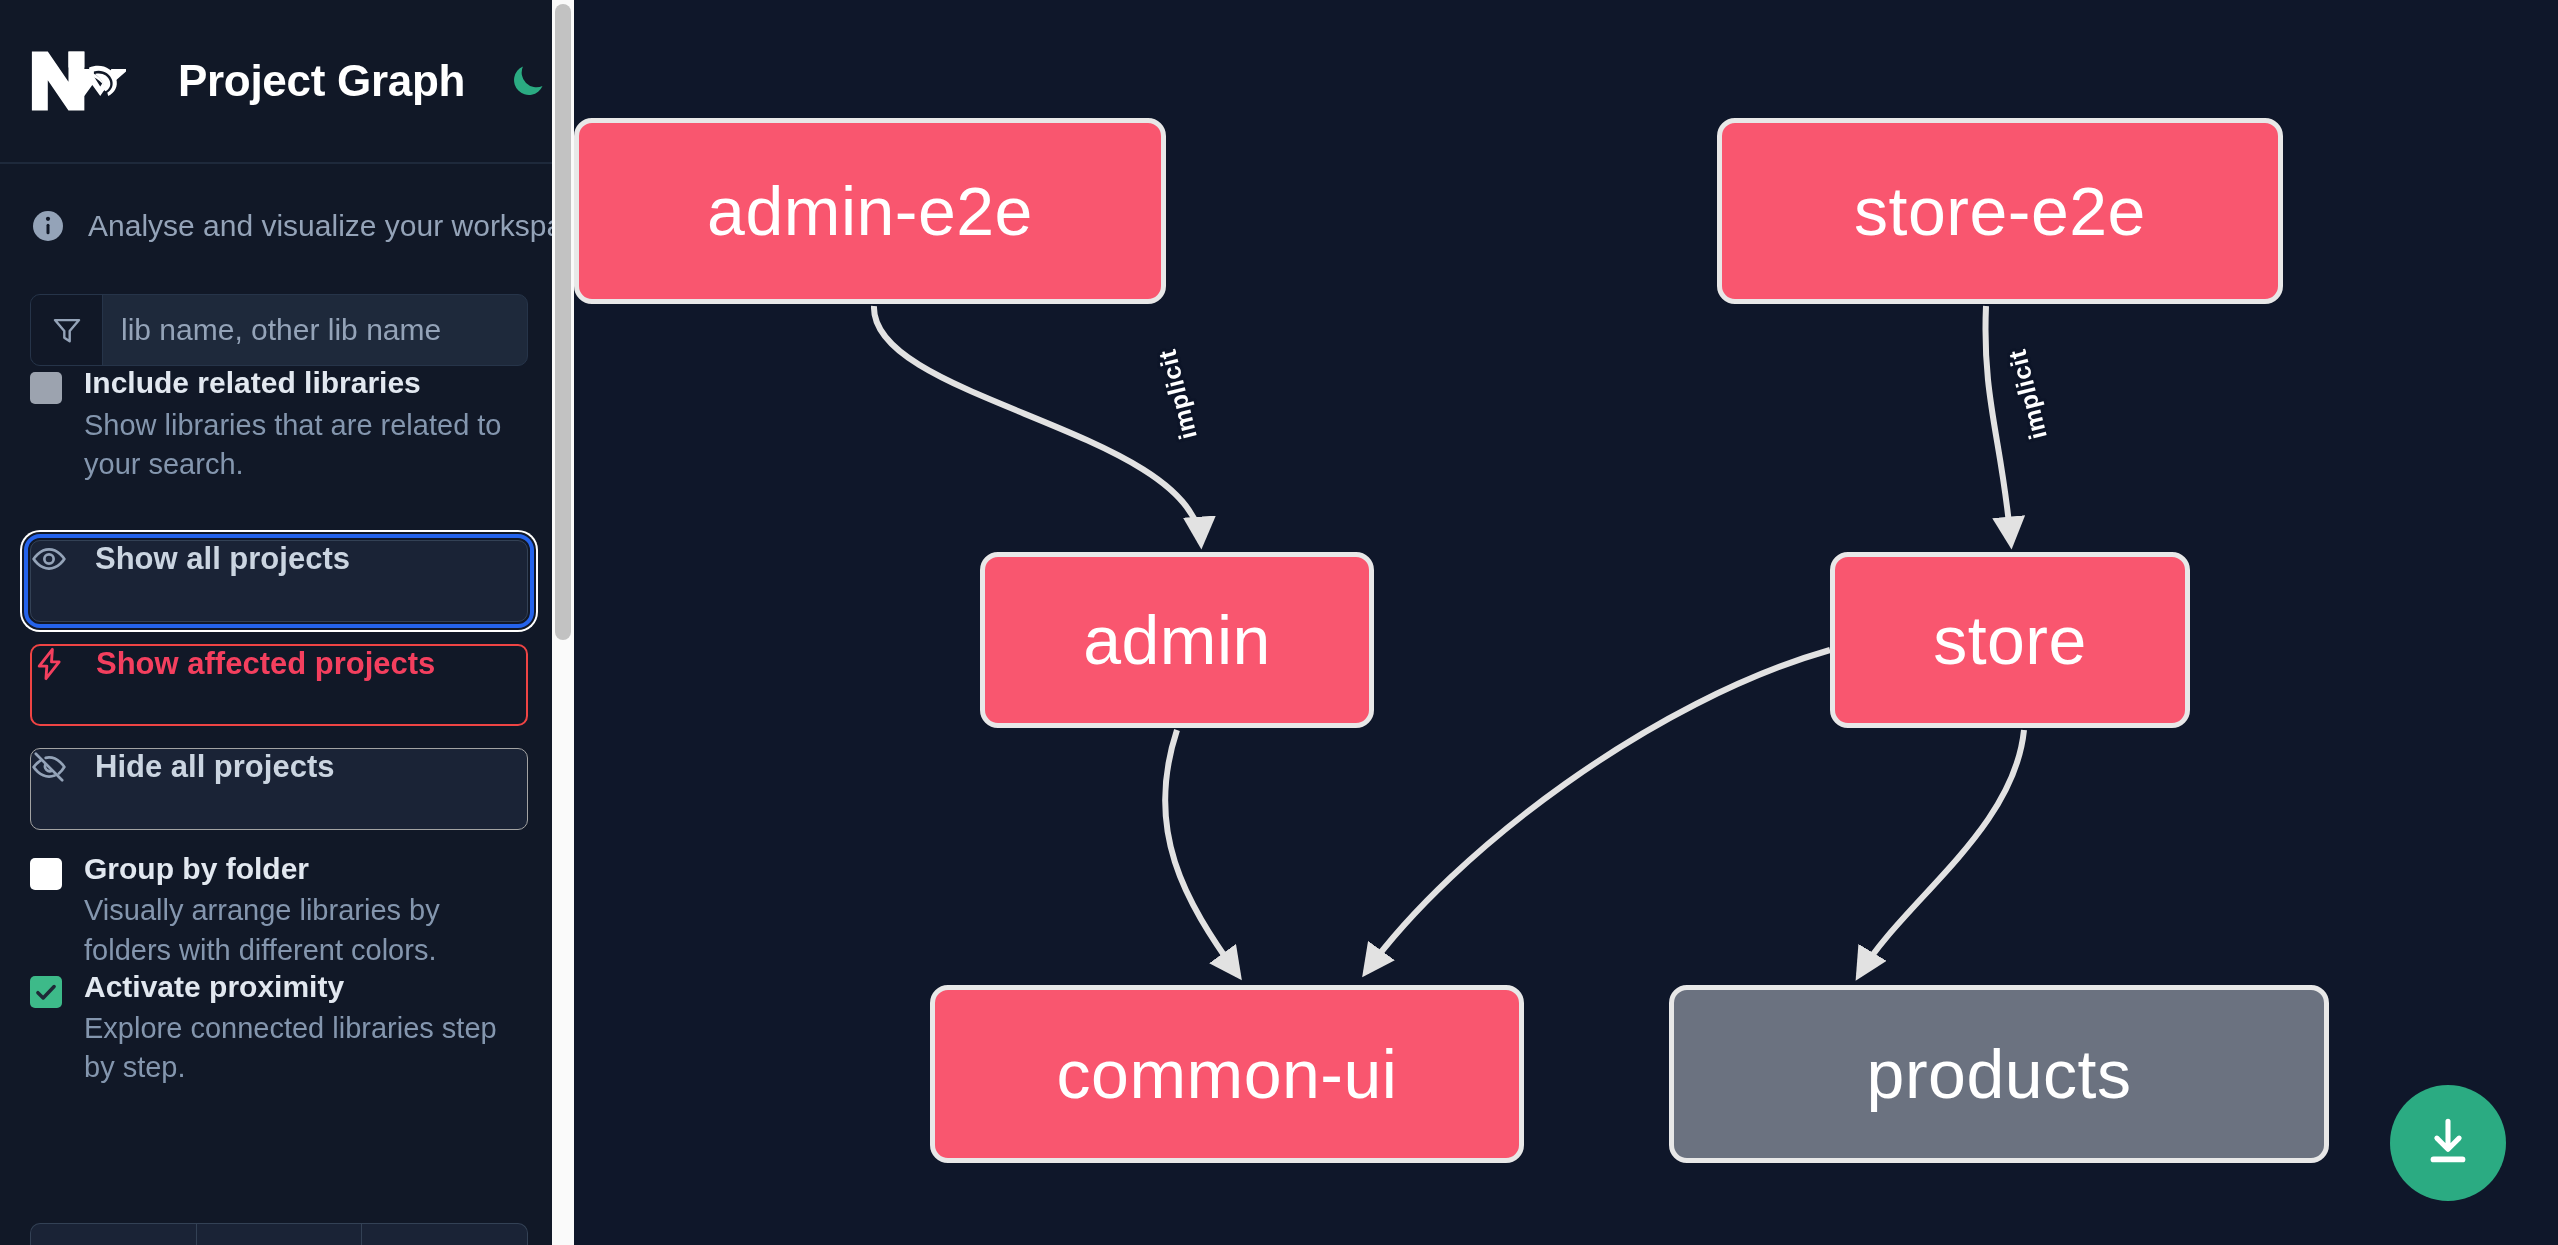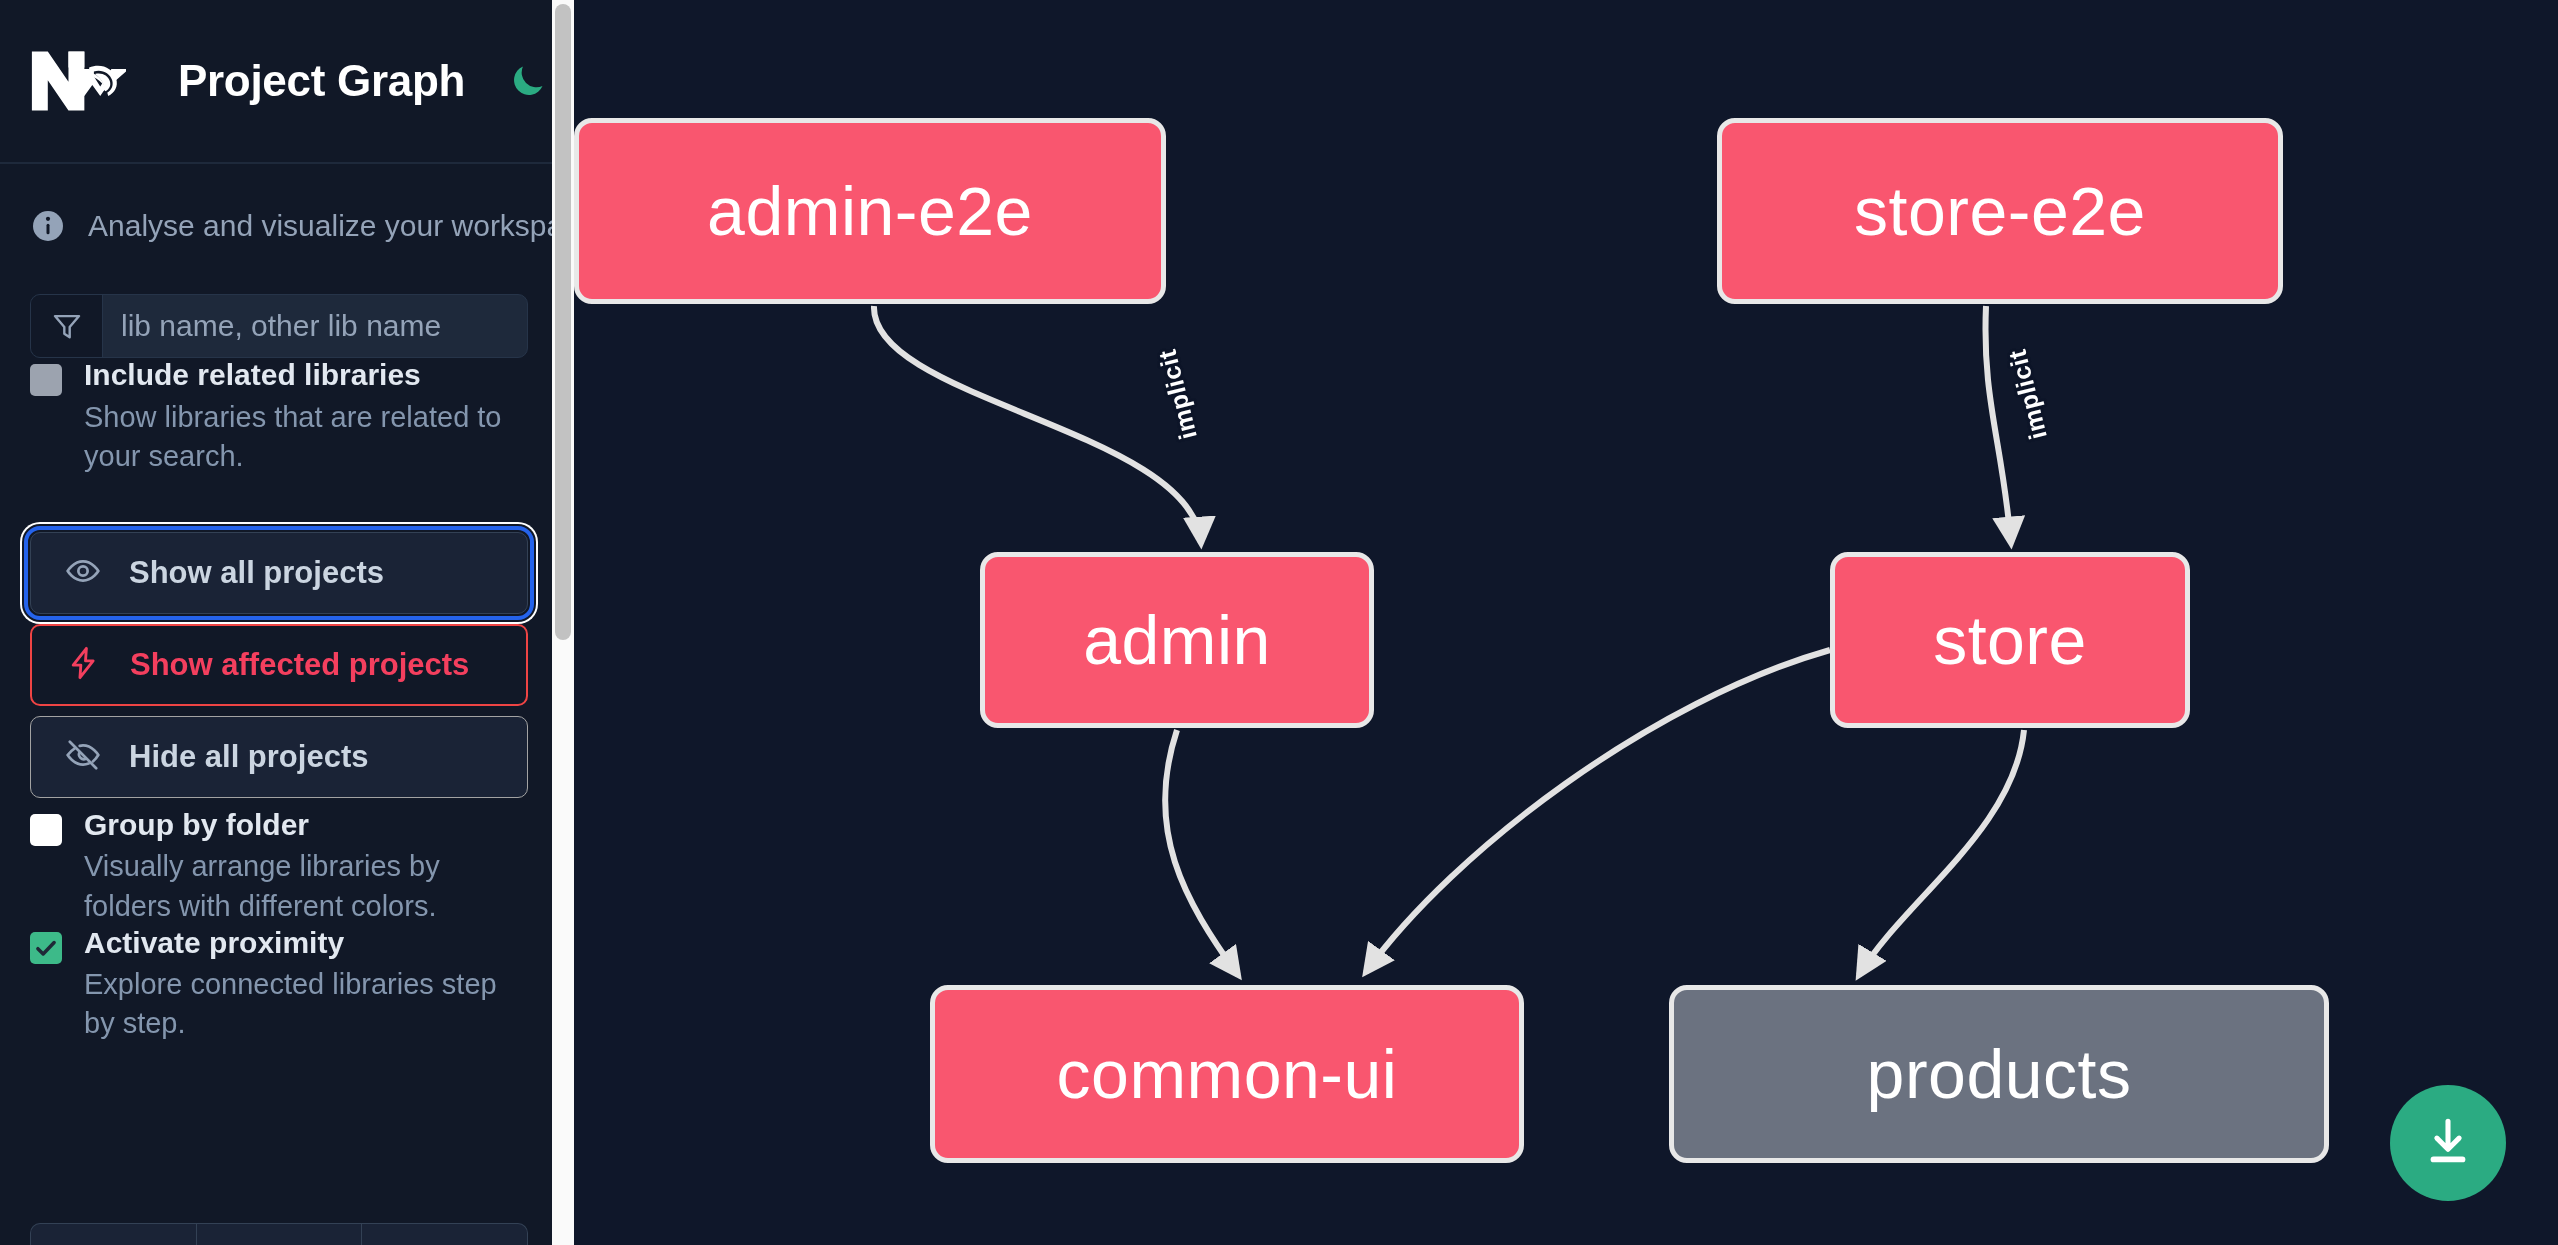--- a/index.html
+++ b/index.html
@@ -60,21 +60,21 @@
   .sb-note-text {
     color: #94a3b8;
     font-size: 30px;
     margin-left: 22px;
     white-space: nowrap;
   }
 
   
   .search-wrap {
     margin: 50px 30px 0 30px;
-    height: 64px;
+    height: 72px;
     background: #1e293b;
     border: 1px solid #263449;
     border-radius: 10px;
     display: flex;
     align-items: center;
     overflow: hidden;
   }
   .search-icon-box {
     width: 72px; height: 72px;
     display: flex; align-items: center; justify-content: center;
@@ -125,23 +125,21 @@
     margin-top: 6px;
     max-width: 455px;
   }
 
   
   .btn-stack { margin: 56px 30px 0 30px; }
   .sb-btn {
     height: 82px;
     border-radius: 10px;
     display: flex;
-    align-items: center;
-    padding-left: 34px;
-    margin-bottom: 10px;
+    margin-bottom: 22px;
     cursor: pointer;
     background: #1a2336;
   }
   .sb-btn .lbl { font-size: 31px; font-weight: 700; margin-left: 28px; white-space: nowrap; }
   .sb-btn.primary {
     border: 1px solid #334155;
     outline: 4px solid #2563eb;
     outline-offset: 2px;
     box-shadow: 0 0 0 8px #111827, 0 0 0 10px #ffffff;
   }

